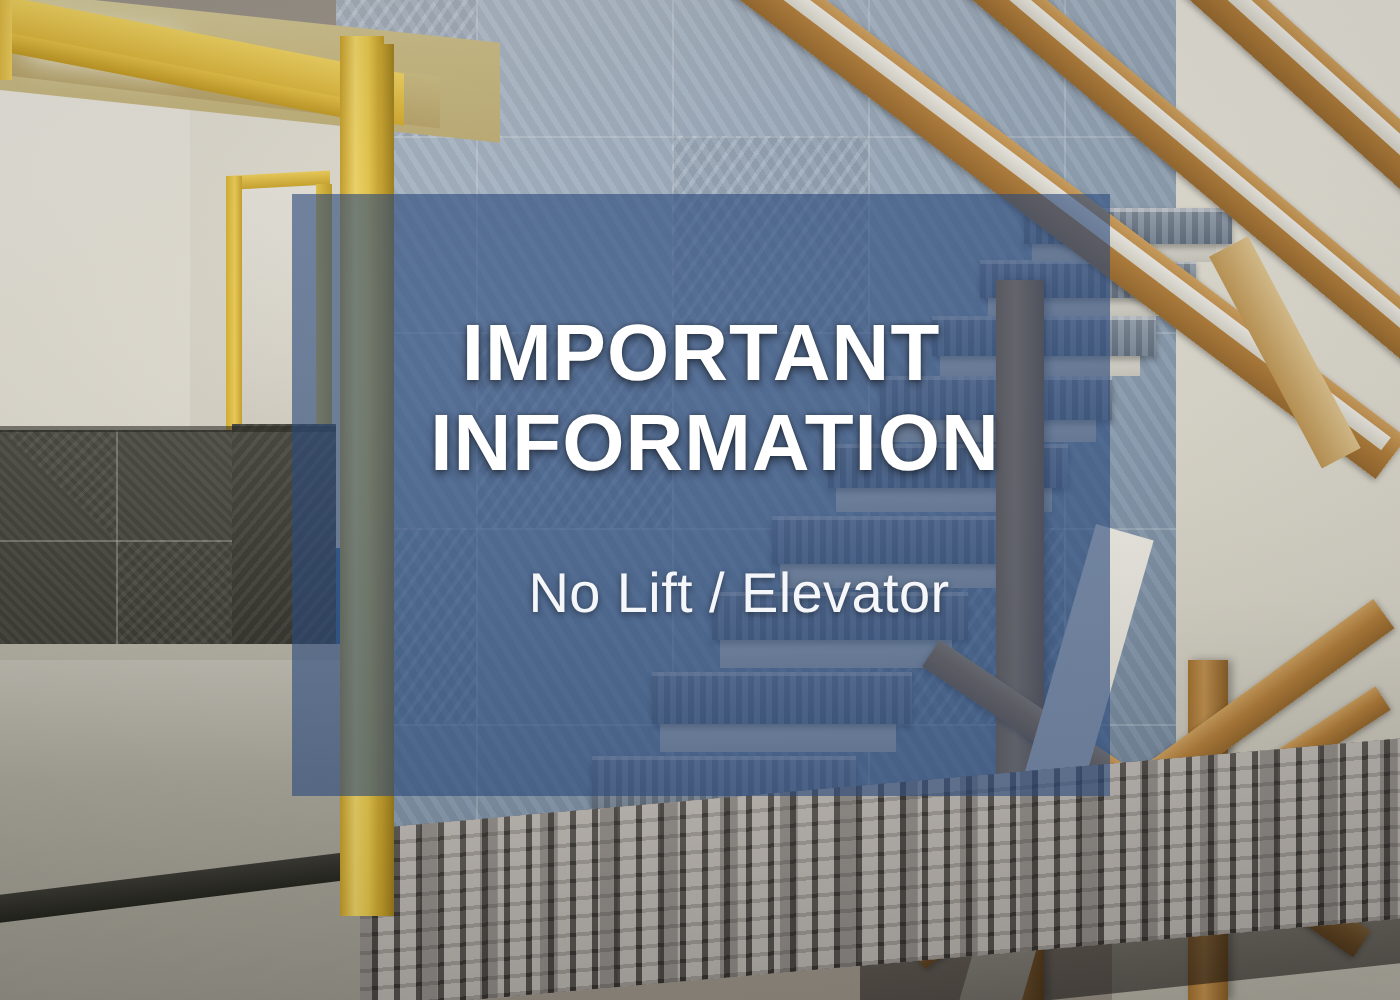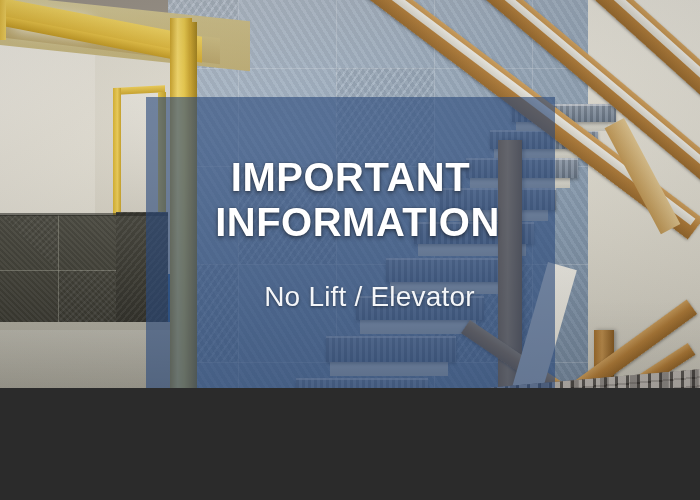--- a/index.html
+++ b/index.html
@@ -6,21 +6,21 @@
   * { margin:0; padding:0; box-sizing:border-box; }
   html, body {
     width:700px; height:500px;
     background:#2b2b2b;
     font-family:"Liberation Sans", sans-serif;
     overflow:hidden;
   }
 
   #banner {
     position:relative;
-    width:700px; height:388px;
+    width:700px; height:500px;
     overflow:hidden;
   }
 
   
   .photo { position:absolute; inset:0; overflow:hidden; background:#9a9287; }
 
   
   .ceiling{
     position:absolute; left:-10px; top:-6px; width:260px; height:50px;
     background:linear-gradient(170deg,#d9cfa0 0%,#cdbe86 45%,#bfae74 100%);

